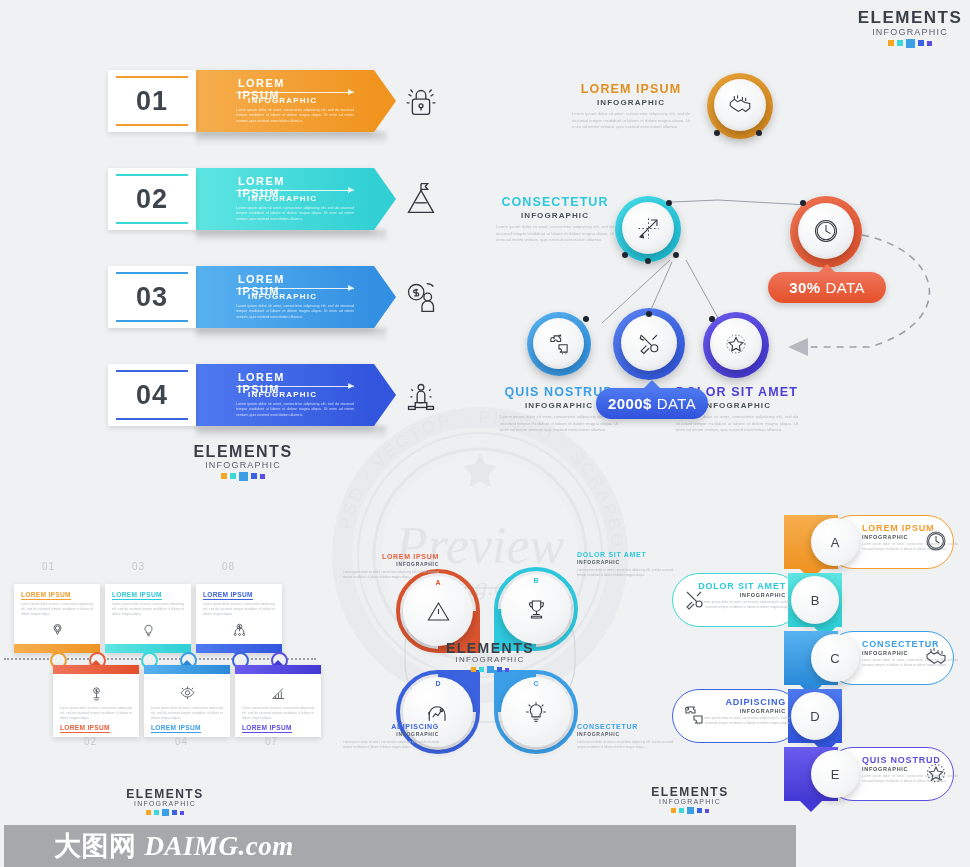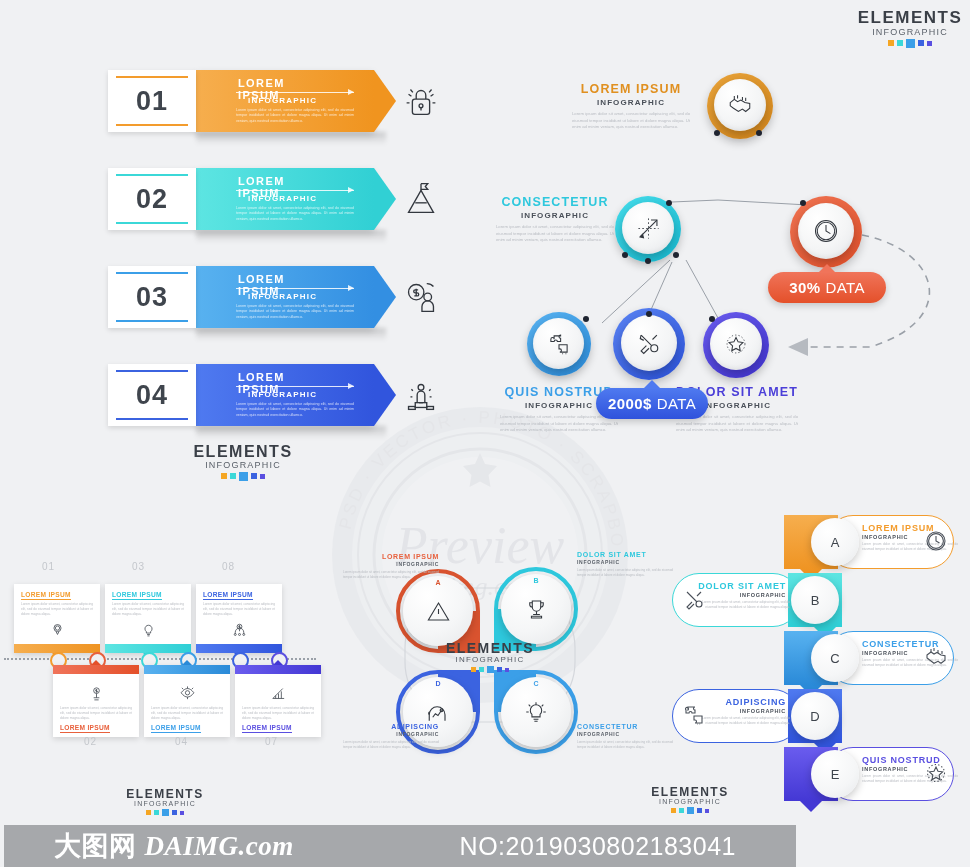--- a/index.html
+++ b/index.html
@@ -703,16 +703,15 @@
       <i style="width:5px;height:5px;background:#3b63e0;"></i>
       <i style="width:4px;height:4px;margin-top:.5px;background:#5a4fe0;"></i>
     </div>
   </div>
 
   <div class="footer">
     <div class="l">
       <span>大图网</span>
       <em>DAIMG.com</em>
     </div>
-    <div class="r">NO:2019030802183041</div>
   </div>
 
 </div>
 
 </body></html>

